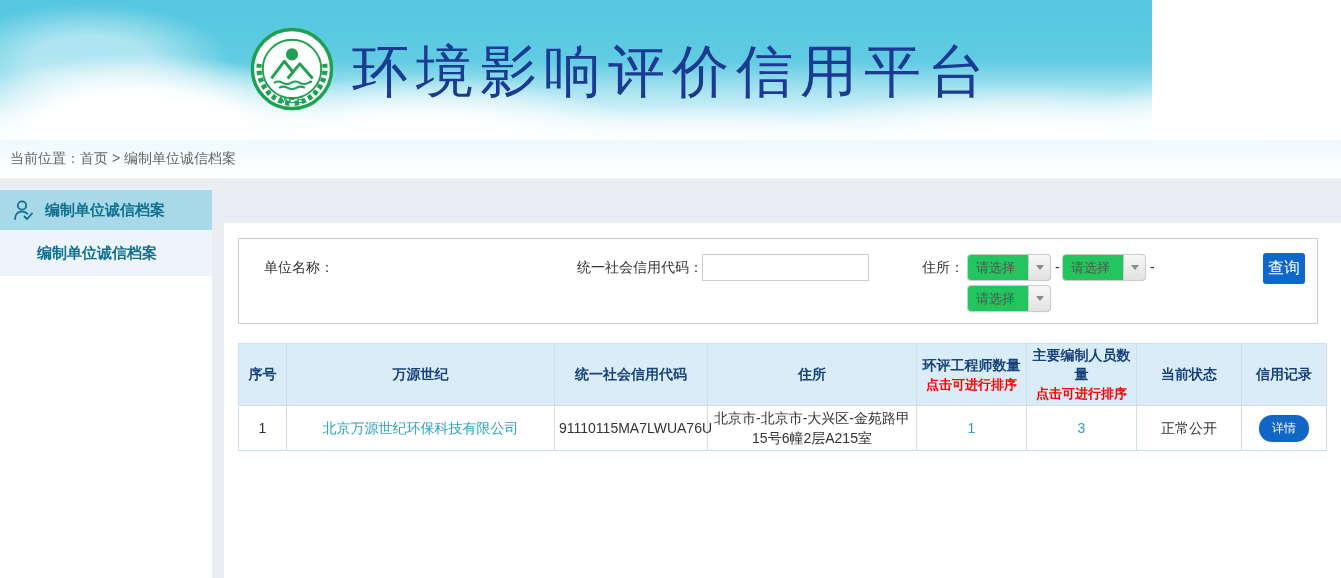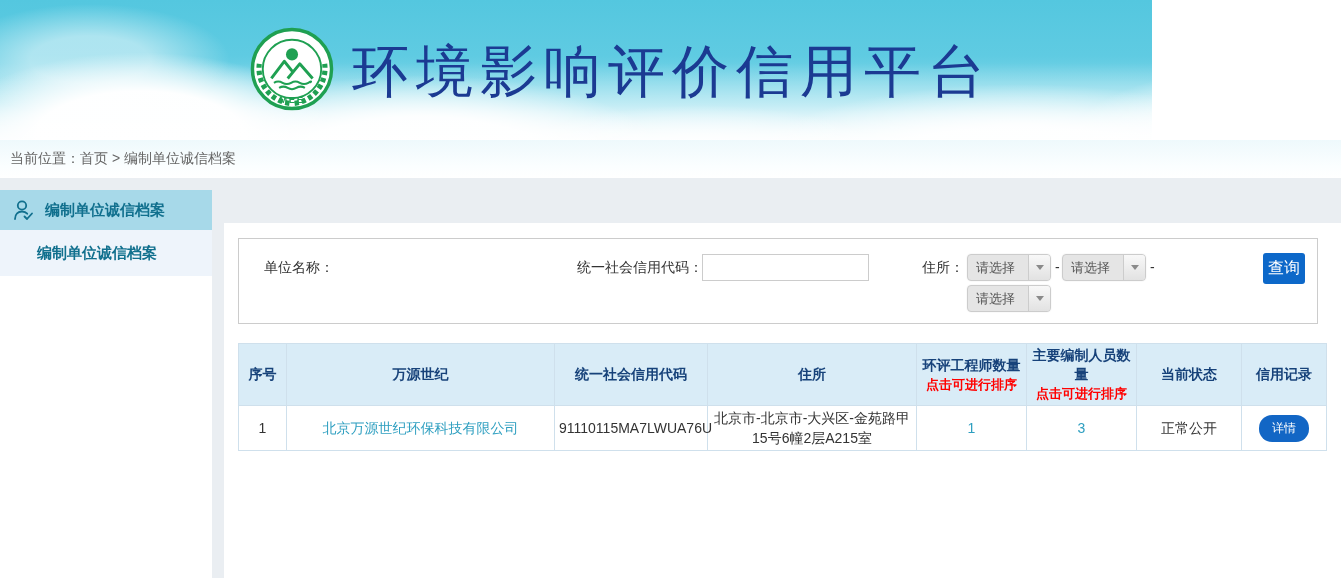--- a/index.html
+++ b/index.html
@@ -44,21 +44,21 @@
   .search-panel { position:relative; width:1080px; height:86px; border:1px solid #ccc; background:#fff; }
   .search-panel .lbl { position:absolute; font-size:14px; color:#333; top:20px; }
   .lbl-name { left:25px; }
   .lbl-code { left:338px; }
   .lbl-addr { left:683px; }
   .txt-input { position:absolute; top:15px; height:27px; border:1px solid #ccc; background:#fff;
     font-size:14px; color:#333; padding:0 7px; outline:none; font-family:inherit; }
   .inp-name { left:98px; width:170px; }
   .inp-code { left:463px; width:167px; }
   .combo { position:absolute; width:84px; height:27px; border:1px solid #ccc; border-radius:4px;
-    background:#e5e5e5; display:flex; cursor:pointer; overflow:hidden;
+    background:#22c55e; display:flex; cursor:pointer; overflow:hidden;
     box-shadow:0 0 0 1px rgba(0,0,0,0.02); }
   .combo .combo-text { flex:1; font-size:13px; color:#555; line-height:25px; padding-left:8px; }
   .combo .combo-btn { width:22px; border-left:1px solid #ccc;
     background:linear-gradient(180deg,#f8f8f8,#e2e2e2); display:flex; align-items:center; justify-content:center; }
   .combo .arrow { width:0; height:0; border-left:4px solid transparent; border-right:4px solid transparent;
     border-top:5px solid #8a8a8a; }
   .combo-1 { left:728px; top:15px; }
   .combo-2 { left:823px; top:15px; }
   .combo-3 { left:728px; top:46px; }
   .dash { position:absolute; top:20px; font-size:14px; color:#333; }

